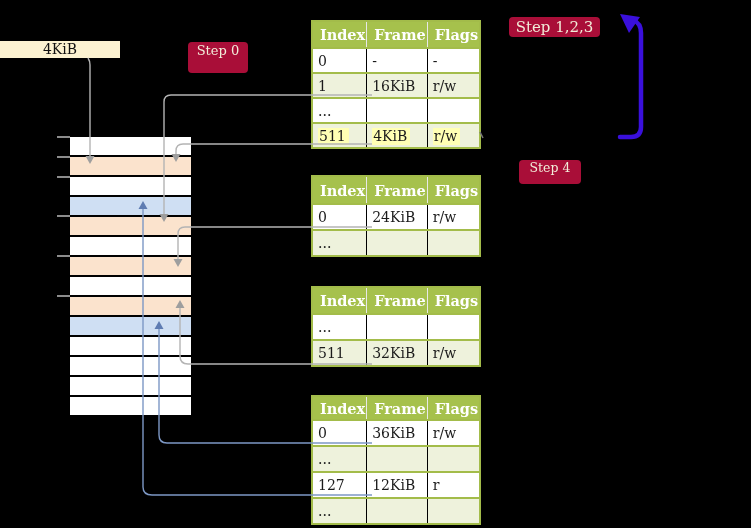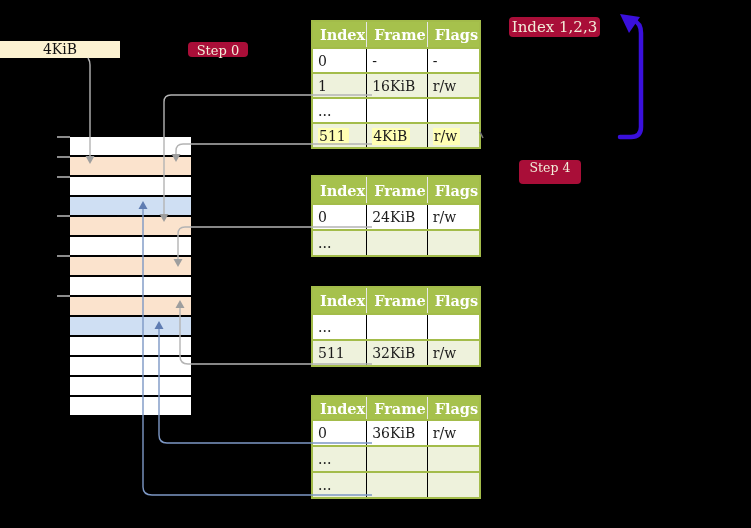--- a/index.html
+++ b/index.html
@@ -13,21 +13,21 @@
     background:var(--c-label_box_bg,#fcf2d1);color:#111;
     font-size:14px;line-height:17px;text-align:center;
   }
   
   .badge{
     position:absolute;color:var(--c-badge_text,#f2ecd9);
     text-align:center;border-radius:4px;white-space:nowrap;
   }
   .badge.red{background:var(--c-badge_red,#a90e38);}
   .badge.blue{background:var(--c-badge_blue,#3f12e4);}
-  #badge-step0{left:188px;top:42px;width:60px;height:15px;font-size:13px;line-height:17px;}
+  #badge-step0{left:188px;top:42px;width:60px;height:31px;font-size:13px;line-height:17px;}
   #badge-steps123{left:509px;top:17px;width:91px;height:20px;font-size:15px;line-height:20px;}
   #badge-steps1234{left:649px;top:15px;width:100px;height:25px;font-size:15px;line-height:25px;}
   #badge-step4{left:519px;top:160px;width:62px;height:24px;font-size:12.5px;line-height:15px;}
   
   #memcol{
     position:absolute;left:70px;top:137px;width:121px;height:278px;
     display:flex;flex-direction:column;gap:2px;background:#000;
   }
   #memcol .mrow{flex:1;}
   .m-free{background:var(--c-mem_free,#ffffff);}
@@ -64,21 +64,21 @@
   #overlay{position:absolute;left:0;top:0;z-index:10;pointer-events:none;}
 </style>
 </head>
 <body>
 
 <div id="stage">
 
   <div class="label-box">4KiB</div>
 
   <div class="badge red" id="badge-step0">Step 0</div>
-  <div class="badge red" id="badge-steps123">Index 1,2,3</div>
+  <div class="badge red" id="badge-steps123">Step 1,2,3</div>
   <div class="badge red" id="badge-step4">Step 4</div>
 
   <div id="memcol">
     <div class="mrow m-free"></div>
     <div class="mrow m-table"></div>
     <div class="mrow m-free"></div>
     <div class="mrow m-mapped"></div>
     <div class="mrow m-table"></div>
     <div class="mrow m-free"></div>
     <div class="mrow m-table"></div>
@@ -198,20 +198,25 @@
     <tr>
       <td>0</td>
       <td>36KiB</td>
       <td>r/w</td>
     </tr>
     <tr class="alt">
       <td>...</td>
       <td></td>
       <td></td>
     </tr>
+    <tr>
+      <td>127</td>
+      <td>12KiB</td>
+      <td>r</td>
+    </tr>
     <tr class="alt">
       <td>...</td>
       <td></td>
       <td></td>
     </tr>
   </tbody>
     </table>
 
   <svg id="overlay" width="751" height="528" viewBox="0 0 751 528">
 

